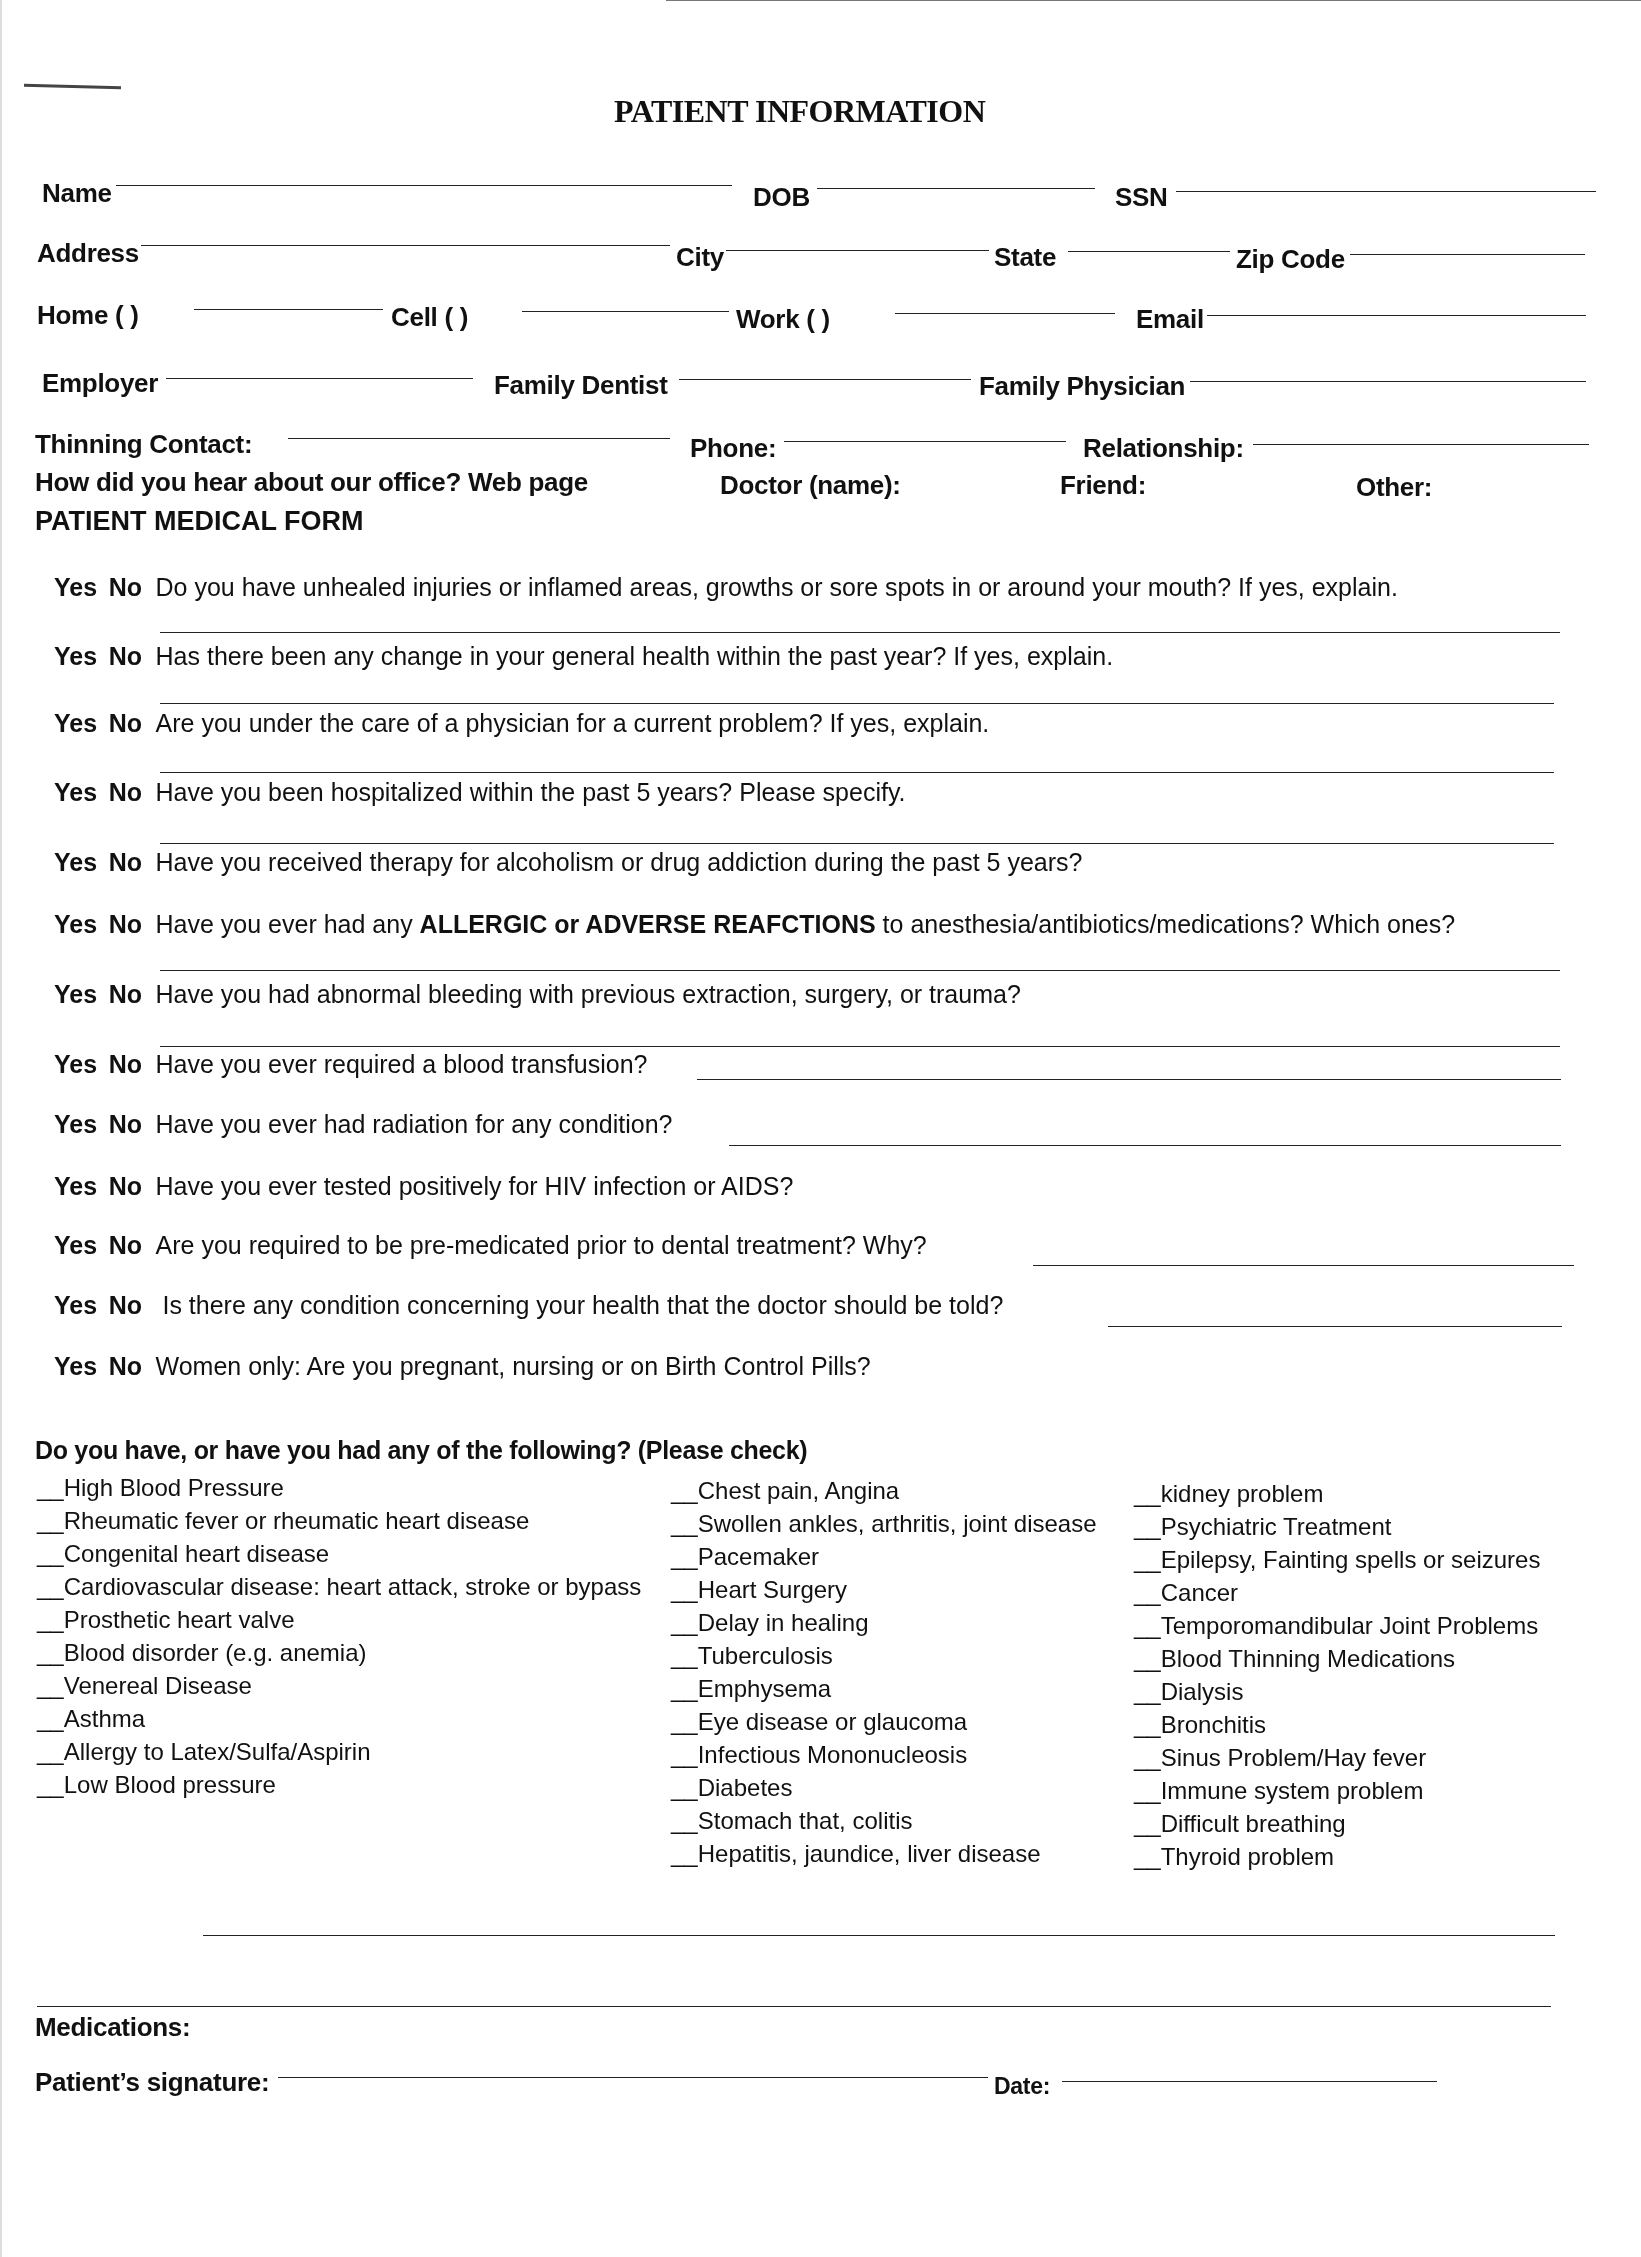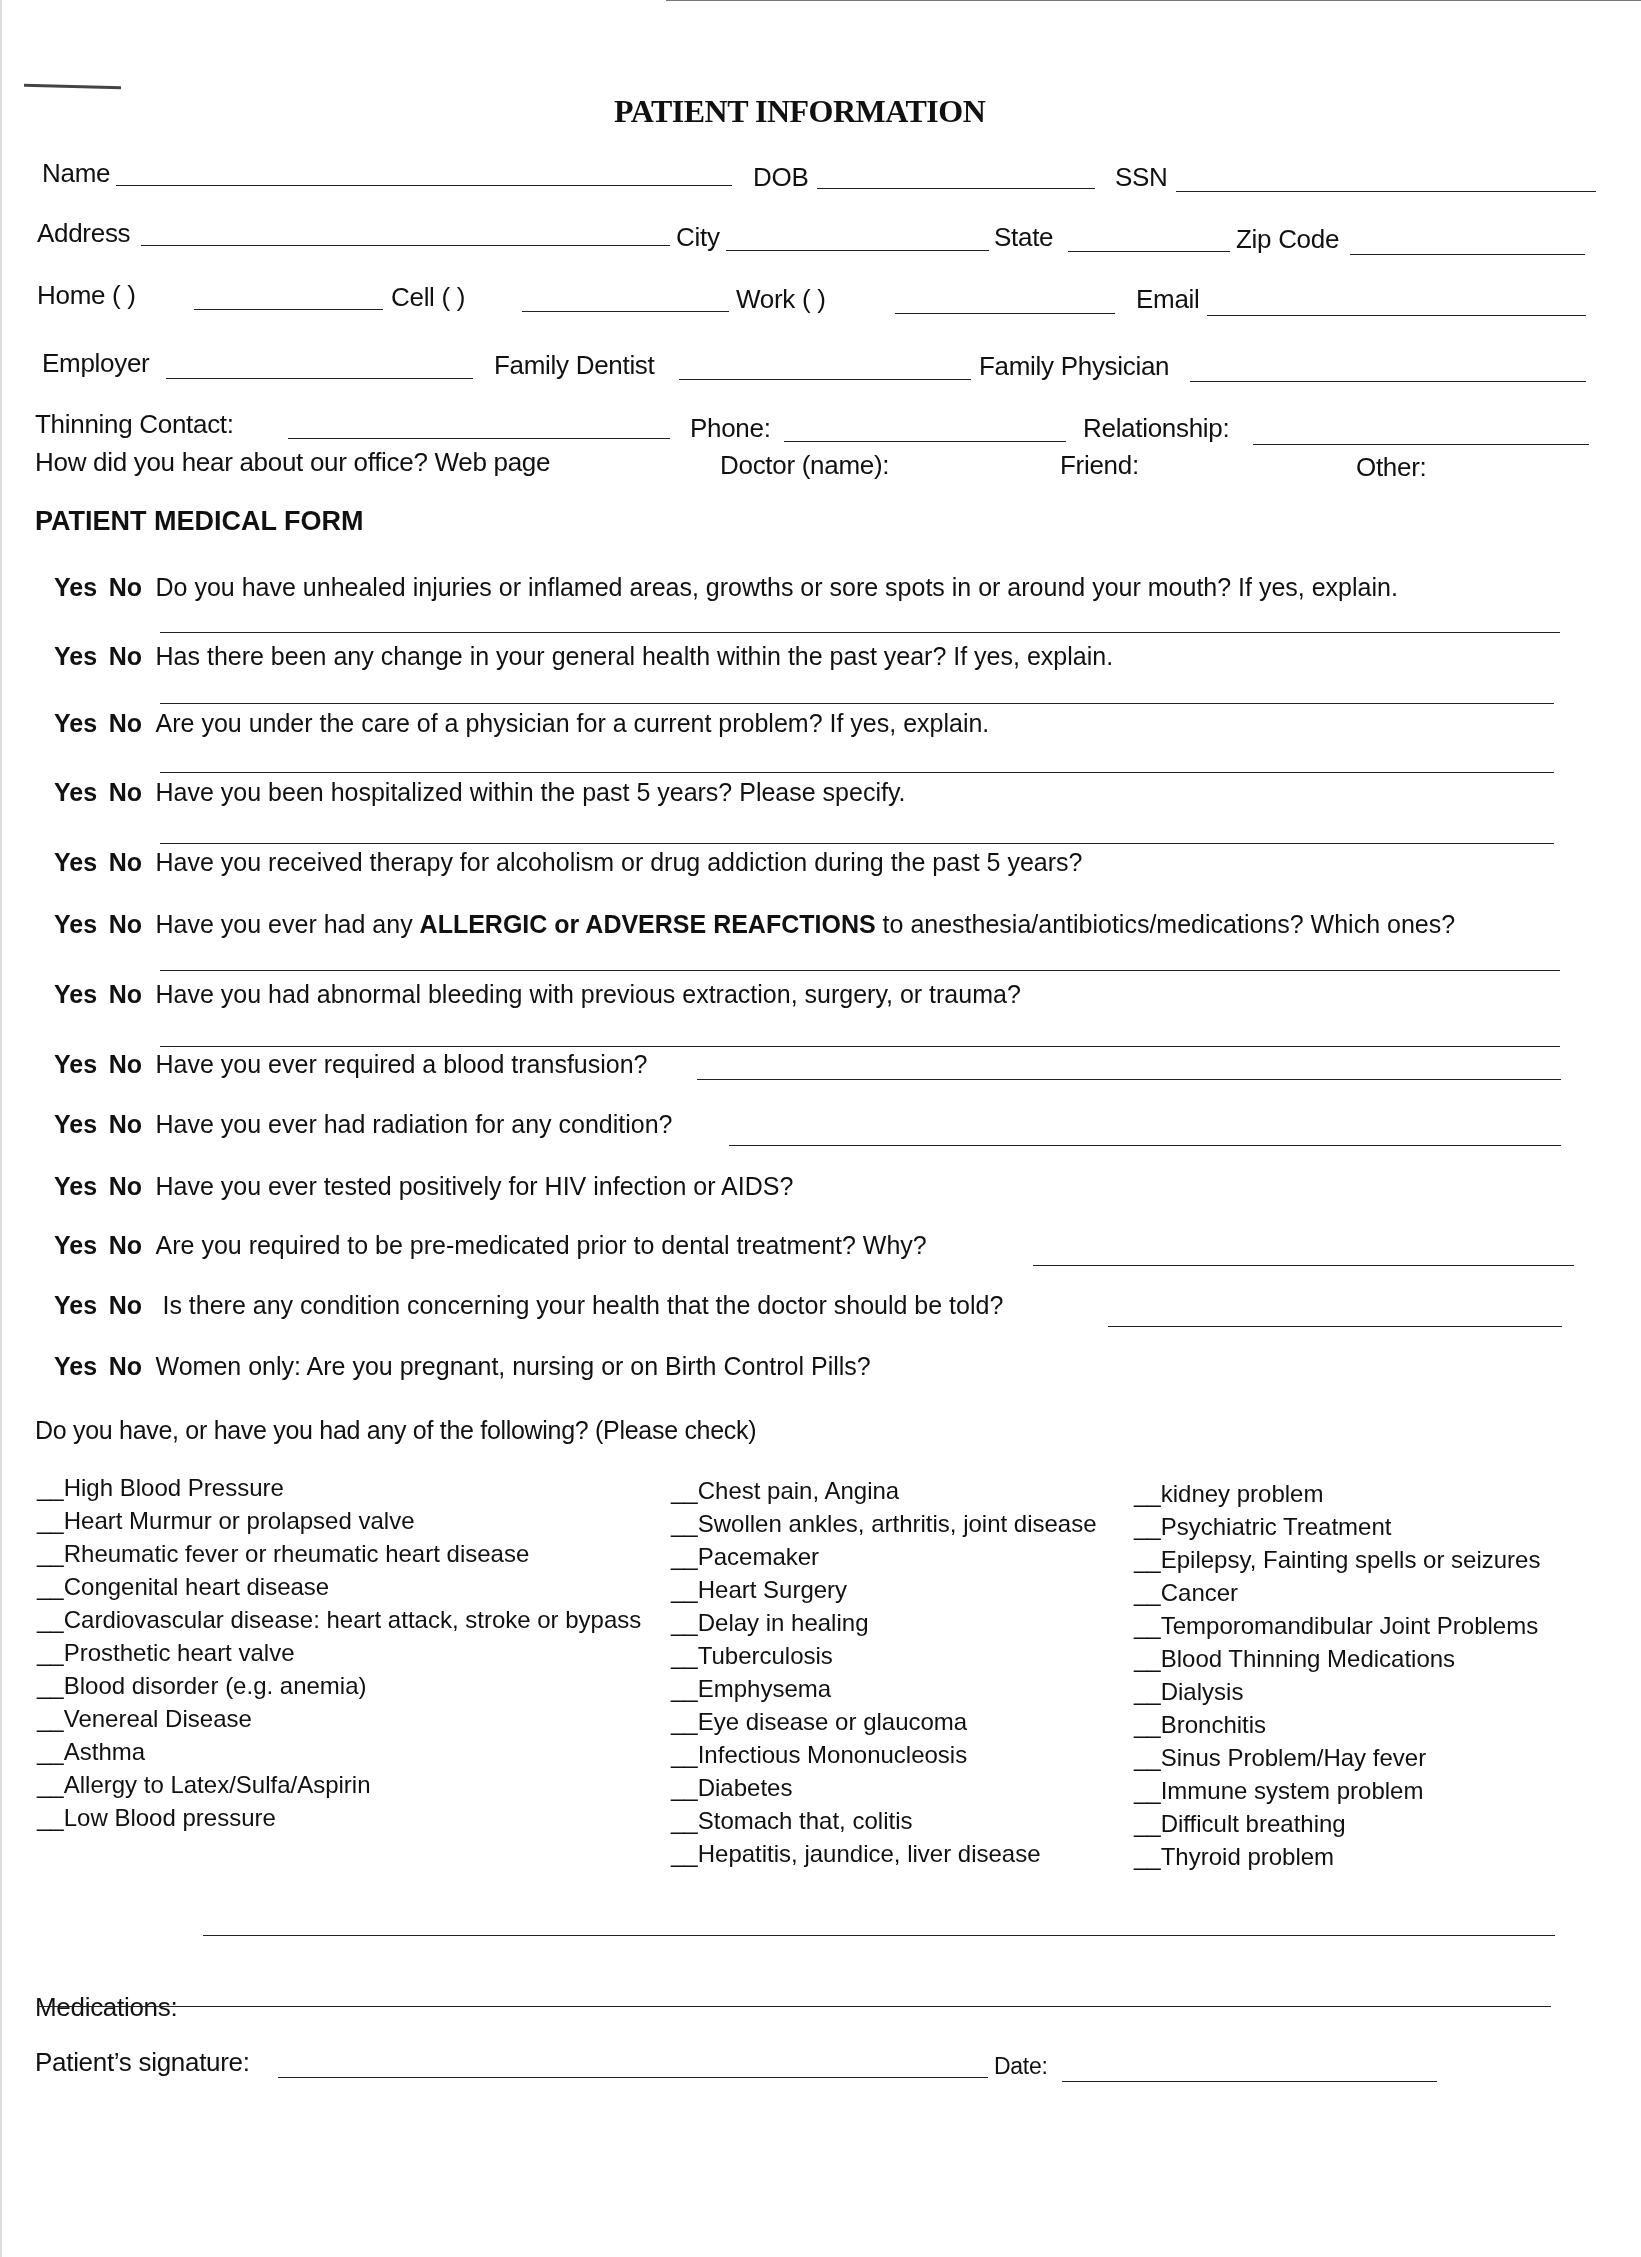--- a/index.html
+++ b/index.html
@@ -1,19 +1,19 @@
 <!DOCTYPE html>
 <html><head>
 <meta charset="utf-8">
 <style>
   html, body { margin:0; padding:0; background:#ffffff; }
   body { width:1641px; height:2257px; position:relative; overflow:hidden;
          font-family:"Liberation Sans", sans-serif; color:#111; }
   .abs { position:absolute; white-space:nowrap; }
-  .lbl { font-size:26px; font-weight:normal; letter-spacing:-0.3px; }
+  .lbl { font-size:26px; font-weight:bold; letter-spacing:-0.3px;margin-top:20px; }
   .line { position:absolute; height:0; border-bottom:1.9px solid #222; }
   .title { font-size:32px; font-weight:bold; letter-spacing:-0.5px;font-family:Liberation Serif, serif; }
   .q { font-size:25px; }
   .yn { font-size:25px; font-weight:bold; }
   .qtext b { font-weight:bold; }
   .chk { font-size:24px; line-height:33px; }
   .col { position:absolute; }
   .col div { white-space:nowrap; }
   .scan-top { position:absolute; left:666px; top:0; width:975px; height:0; border-top:1.9px solid #777; }
   .scan-mark { position:absolute; left:24px; top:85px; width:97px; height:0; border-top:3.9px solid #444; transform:rotate(1.5deg); }
@@ -97,21 +97,20 @@
     <div class="line" style="left: 1033px; top: 1265px; width: 541px;"></div>
     <div class="abs q" style="left: 54px; top: 1291px;"><span class="yn">Yes</span><span class="yn" style="margin-left: 11.6px;">No</span><span class="qtext" style="margin-left: 13.5px;"><span> Is  there any condition concerning your health that the doctor should be told?</span></span></div>
     <div class="line" style="left: 1108px; top: 1326px; width: 454px;"></div>
     <div class="abs q" style="left: 54px; top: 1352px;"><span class="yn">Yes</span><span class="yn" style="margin-left: 11.6px;">No</span><span class="qtext" style="margin-left: 13.5px;"><span>Women only: Are you pregnant, nursing or on Birth Control Pills?</span></span></div>
   </div>
 
 <div class="abs lbl" style="left:35px; top:1416px; font-size:25px;">Do you have, or have you had any of the following? (Please check)</div>
 
 <div class="col chk" id="col0" style="left:37px; top:1471px;">
     <div><span>__</span><span>High Blood Pressure</span></div>
-    <div><span>__</span><span>Heart Murmur or prolapsed valve</span></div>
     <div><span>__</span><span>Rheumatic fever or rheumatic heart disease</span></div>
     <div><span>__</span><span>Congenital heart disease</span></div>
     <div><span>__</span><span>Cardiovascular disease: heart attack, stroke or bypass</span></div>
     <div><span>__</span><span>Prosthetic heart valve</span></div>
     <div><span>__</span><span>Blood disorder (e.g. anemia)</span></div>
     <div><span>__</span><span>Venereal Disease</span></div>
     <div><span>__</span><span>Asthma</span></div>
     <div><span>__</span><span>Allergy to Latex/Sulfa/Aspirin</span></div>
     <div><span>__</span><span>Low Blood pressure</span></div>
   </div>

